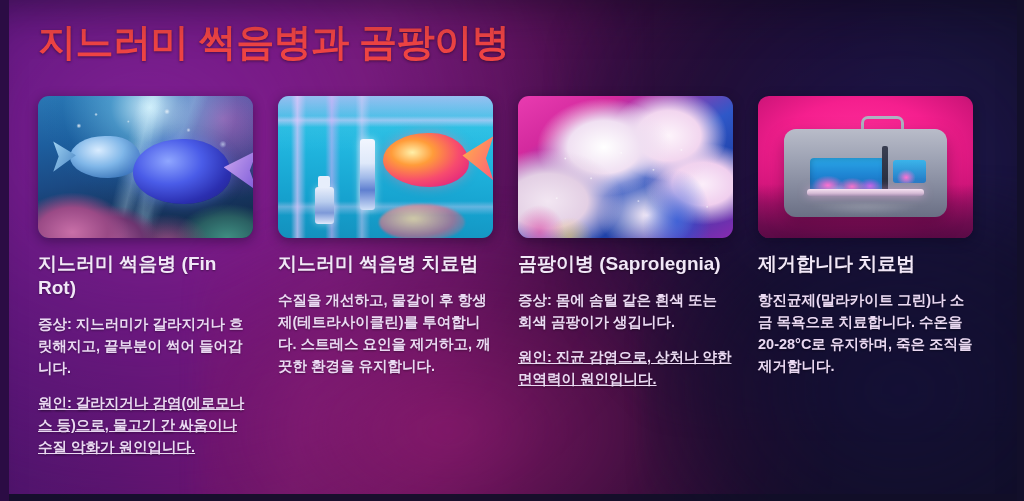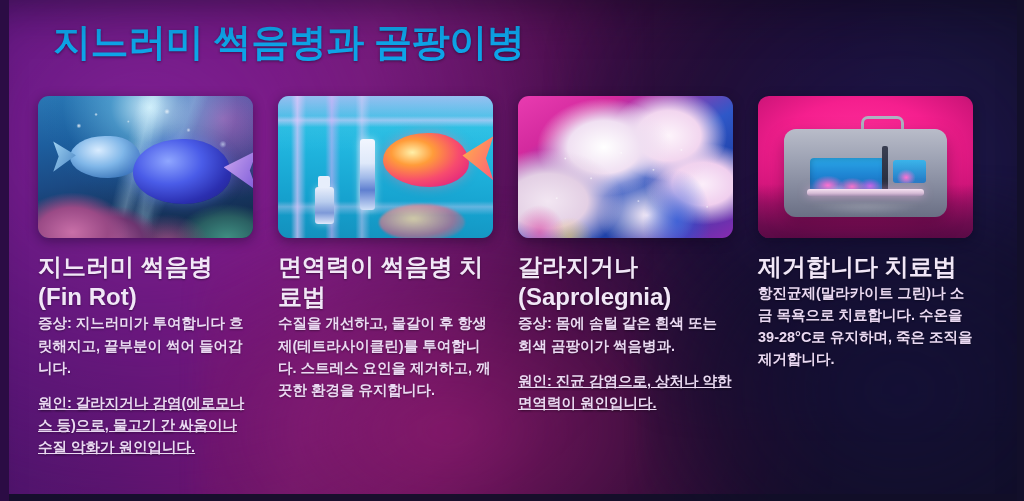--- a/index.html
+++ b/index.html
@@ -87,24 +87,23 @@
     pointer-events: none;
   }
 
   
   .page-title {
     position: absolute;
     left: 38px; top: 17px;
     font-size: 38px;
     font-weight: 700;
     letter-spacing: -0.4px;
-    color: #0ea5e9;
+    color: #ef4444;
     text-shadow: 0 1px 3px rgba(0,0,0,0.42);
     white-space: nowrap;
-    margin-left: 15px;
   }
 
   
   .cards {
     position: absolute;
     left: 38px; top: 96px;
     width: 950px;
     display: grid;
     grid-template-columns: repeat(4, 215px);
     column-gap: 25px;
@@ -330,28 +329,28 @@
     position: absolute;
     left: 18%; top: 86%;
     width: 64%; height: 12%;
     background: radial-gradient(ellipse at 50% 0%, rgba(255,255,255,0.24) 0%, rgba(255,255,255,0) 76%);
     filter: blur(2px);
   }
 
   
   .card-heading {
     margin-top: 14px;
-    font-size: 24px;
+    font-size: 19px;
     font-weight: 700;
     line-height: 1.26;
     color: #f1e7f7;
     text-shadow: 0 1px 2px rgba(0,0,0,0.40);
   }
   .card-para {
-    margin-top: 0;
+    margin-top: 13px;
     font-size: 14.5px;
     font-weight: 600;
     line-height: 1.52;
     color: #ead9f2;
     text-shadow: 0 1px 2px rgba(0,0,0,0.36);
   }
   .card-para + .card-para { margin-top: 13px; text-decoration: underline; }
 </style>
 </head>
 <body>
@@ -371,61 +370,61 @@
     <div class="card">
       <div class="card-thumb">
         <div class="thumb-layer t1-water"></div>
         <div class="thumb-layer t1-rays"></div>
         <div class="thumb-layer t1-coral"></div>
         <div class="t1-fishB"></div>
         <div class="t1-fishA"></div>
         <div class="thumb-layer t1-bubbles"></div>
       </div>
       <div class="card-heading">지느러미 썩음병 (Fin Rot)</div>
-      <p class="card-para">증상: 지느러미가 투여합니다 흐릿해지고, 끝부분이 썩어 들어갑니다.</p>
+      <p class="card-para">증상: 지느러미가 갈라지거나 흐릿해지고, 끝부분이 썩어 들어갑니다.</p>
       <p class="card-para">원인: 갈라지거나 감염(에로모나스 등)으로, 물고기 간 싸움이나 수질 악화가 원인입니다.</p>
     </div>
 
     <div class="card">
       <div class="card-thumb">
         <div class="thumb-layer t2-tank"></div>
         <div class="thumb-layer t2-glass"></div>
         <div class="t2-dropper"></div>
         <div class="t2-dropper2"></div>
         <div class="t2-fish"></div>
         <div class="t2-fish-reflect"></div>
       </div>
-      <div class="card-heading">면역력이 썩음병 치료법</div>
+      <div class="card-heading">지느러미 썩음병 치료법</div>
       <p class="card-para">수질을 개선하고, 물갈이 후 항생제(테트라사이클린)를 투여합니다. 스트레스 요인을 제거하고, 깨끗한 환경을 유지합니다.</p>
     </div>
 
     <div class="card">
       <div class="card-thumb">
         <div class="thumb-layer t3-base"></div>
         <div class="thumb-layer t3-blue"></div>
         <div class="thumb-layer t3-specks"></div>
       </div>
-      <div class="card-heading">갈라지거나 (Saprolegnia)</div>
-      <p class="card-para">증상: 몸에 솜털 같은 흰색 또는 회색 곰팡이가 썩음병과.</p>
+      <div class="card-heading">곰팡이병 (Saprolegnia)</div>
+      <p class="card-para">증상: 몸에 솜털 같은 흰색 또는 회색 곰팡이가 생깁니다.</p>
       <p class="card-para">원인: 진균 감염으로, 상처나 약한 면역력이 원인입니다.</p>
     </div>
 
     <div class="card">
       <div class="card-thumb">
         <div class="thumb-layer t4-bg"></div>
         <div class="thumb-layer t4-floor"></div>
         <div class="t4-handle"></div>
         <div class="t4-body">
           <div class="t4-screen"></div>
           <div class="t4-post"></div>
           <div class="t4-screen2"></div>
           <div class="t4-gravel"></div>
           <div class="t4-reflection"></div>
         </div>
       </div>
       <div class="card-heading">제거합니다 치료법</div>
-      <p class="card-para">항진균제(말라카이트 그린)나 소금 목욕으로 치료합니다. 수온을 39-28°C로 유지하며, 죽은 조직을 제거합니다.</p>
+      <p class="card-para">항진균제(말라카이트 그린)나 소금 목욕으로 치료합니다. 수온을 20-28°C로 유지하며, 죽은 조직을 제거합니다.</p>
     </div>
 
   </div>
 
   <div class="bg-vignette"></div>
 </div>
 
 </body></html>

